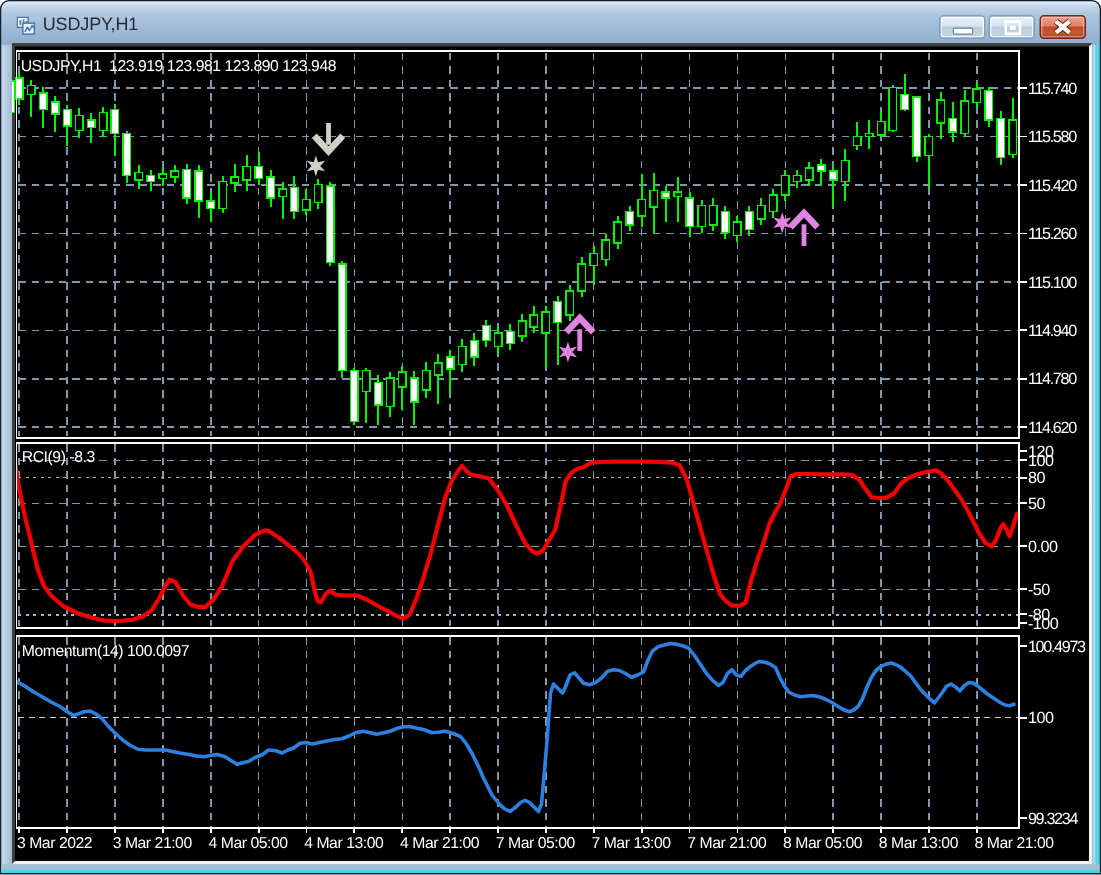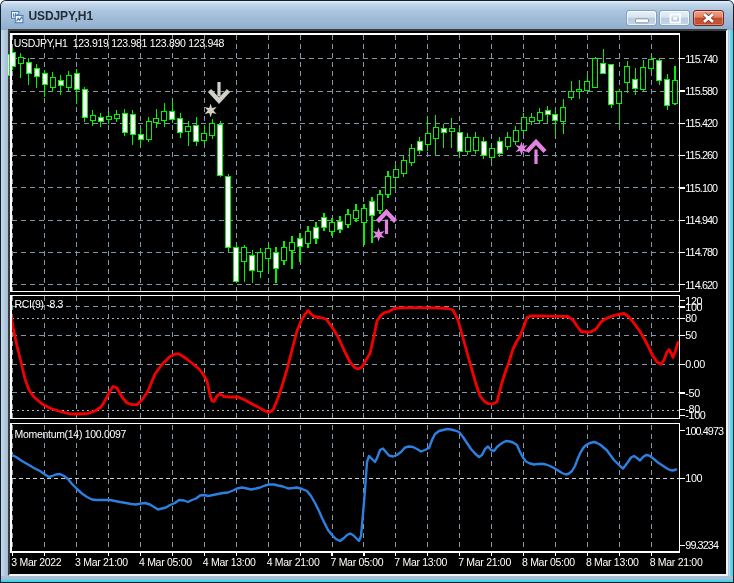--- a/index.html
+++ b/index.html
@@ -11,21 +11,21 @@
   background:linear-gradient(90deg,#c6d9ea,#a2bcd4);}
 #frameR{position:absolute;top:30px;right:1px;width:5.5px;bottom:1px;
   background:linear-gradient(90deg,#9db5cc,#c8dcee 36%,#5adbee 46%,#42d4e8 100%);}
 #frameB{position:absolute;left:1px;right:1px;bottom:1px;height:6px;
   background:linear-gradient(#aac2d8 0%,#a4bdd4 55%,#4ad8ea 70%,#3ed2e6 100%);}
 #client{position:absolute;left:8px;top:29.3px;width:719.5px;height:546.8px;background:#000;
   border-top:2.7px solid #3c3c3c;border-left:2.5px solid #3c3c3c;
   border-right:2.8px solid #eff4f9;border-bottom:2.8px solid #eff4f9;}
 #ticon{position:absolute;left:10px;top:10px;width:12.5px;height:12.5px;}
 #ttext{position:absolute;left:27.5px;top:0;height:29px;
-  font-family:"Liberation Sans",sans-serif;font-size:12px;line-height:31px;color:#262c33;letter-spacing:-0.1px;font-weight:bold;}
+  font-family:"Liberation Sans",sans-serif;font-size:12px;line-height:31px;color:#262c33;letter-spacing:-0.1px;}
 .btn{position:absolute;top:9.3px;height:15.7px;border-radius:3px;}
 #bmin{left:625px;width:31.3px;background:linear-gradient(#e8f1f9 0%,#d6e4f1 45%,#b9cde0 50%,#c5d5e5 100%);
   border:1px solid #87a0ba;box-shadow:inset 0 0 0 1px rgba(255,255,255,.75);}
 #bmax{left:658.4px;width:31.1px;background:linear-gradient(#e8f1f9 0%,#d6e4f1 45%,#b9cde0 50%,#c5d5e5 100%);
   border:1px solid #87a0ba;box-shadow:inset 0 0 0 1px rgba(255,255,255,.75);}
 #bclose{left:692.3px;width:31px;background:linear-gradient(#efa28c 0%,#e08265 45%,#c04a2a 50%,#c85535 78%,#b2492c 100%);
   border:1px solid #7c2413;box-shadow:inset 0 0 0 1px rgba(255,255,255,.35);}
 .glyph{position:absolute;}
 </style></head><body>
 <div id="win">

